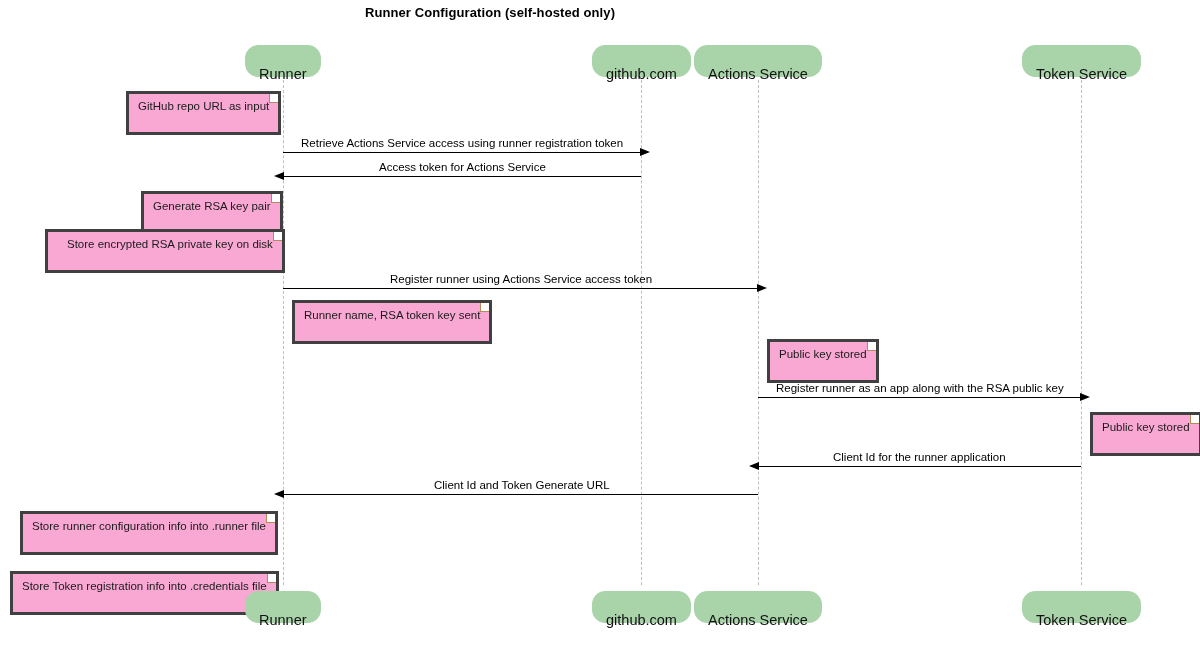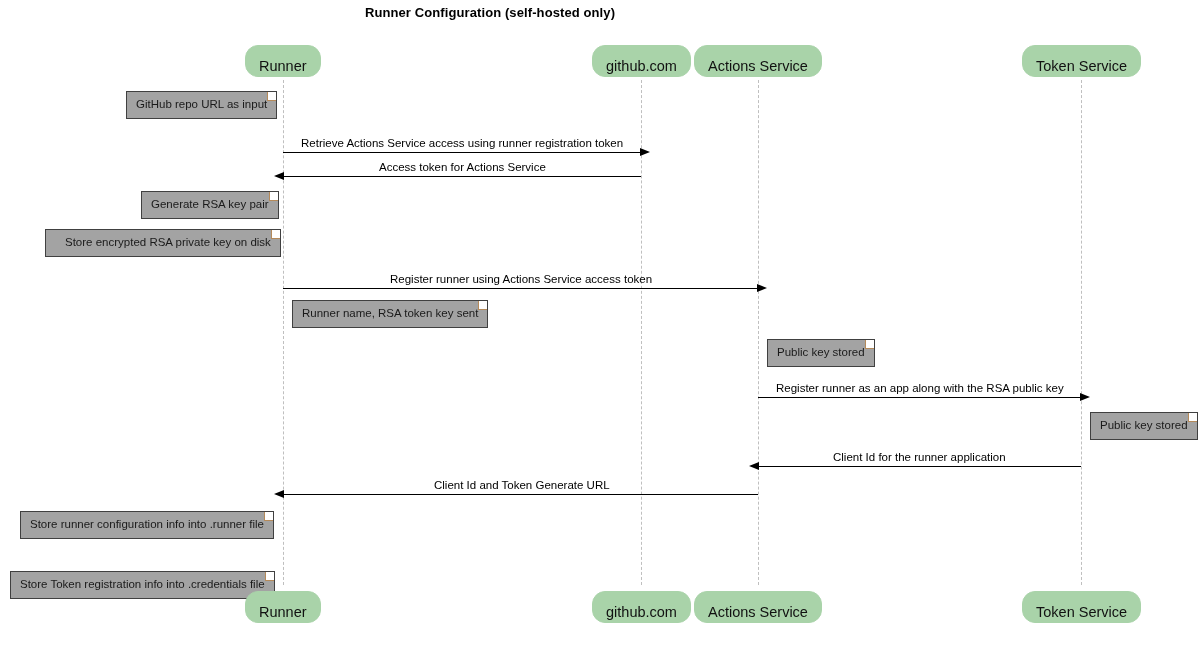--- a/index.html
+++ b/index.html
@@ -44,34 +44,34 @@
     background: #a9d3a9;
     border: 1px solid #a9d3a9;
     border-radius: 13px;
     height: 32px;
     line-height: 32px;
     text-align: center;
     font-size: 14.5px;
     color: #111111;
     white-space: nowrap;
     box-sizing: border-box;
-    padding: 4px 13px;
+    padding: 12px 13px;
   }
   
   .note {
     position: absolute;
-    background: #a3a3a3;
-    border: 1px solid #404040;
+    background: #f9a8d4;
+    border: 3px solid #404040;
     font-size: 11.5px;
     color: #1a1a1a;
     white-space: nowrap;
     box-sizing: border-box;
     padding: 5px 9px 5px 9px;
     line-height: 14px;
-    height: 28px;
+    height: 44px;
   }
   .note .fold {
     position: absolute;
     top: 0;
     right: 0;
     width: 9px;
     height: 9px;
     background: #ffffff;
     border-left: 1px solid #b58a5a;
     border-bottom: 1px solid #b58a5a;

